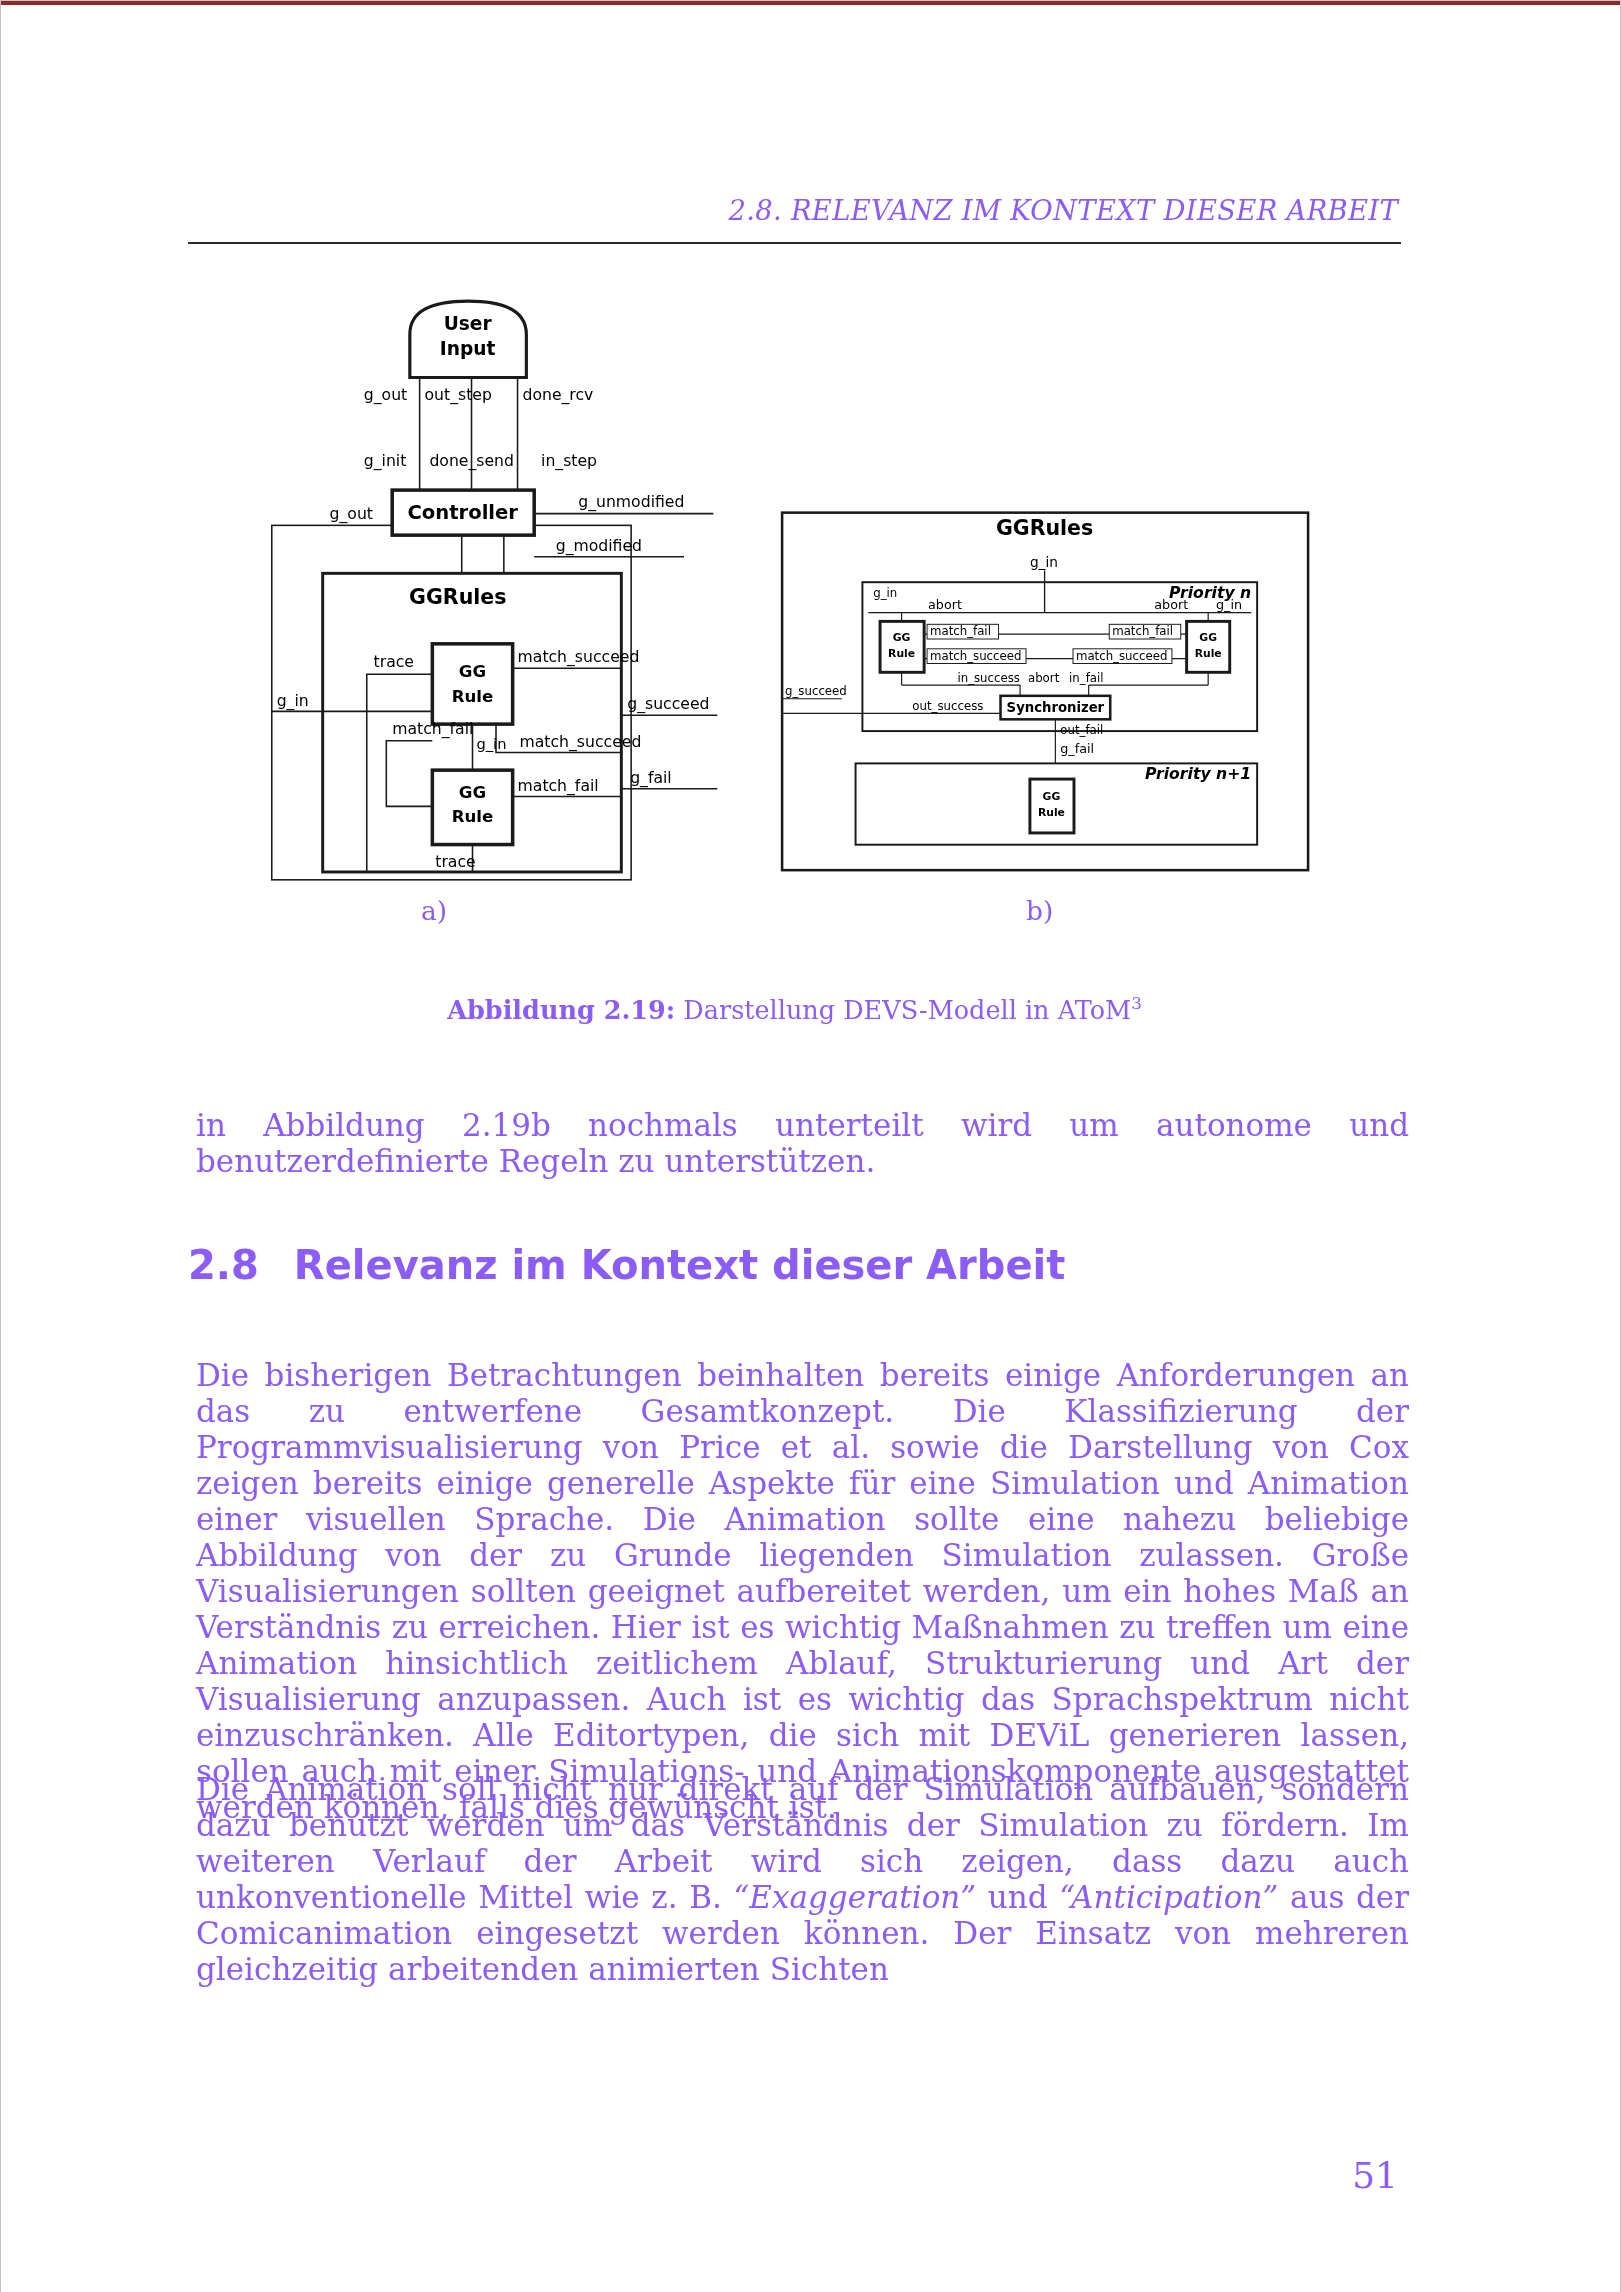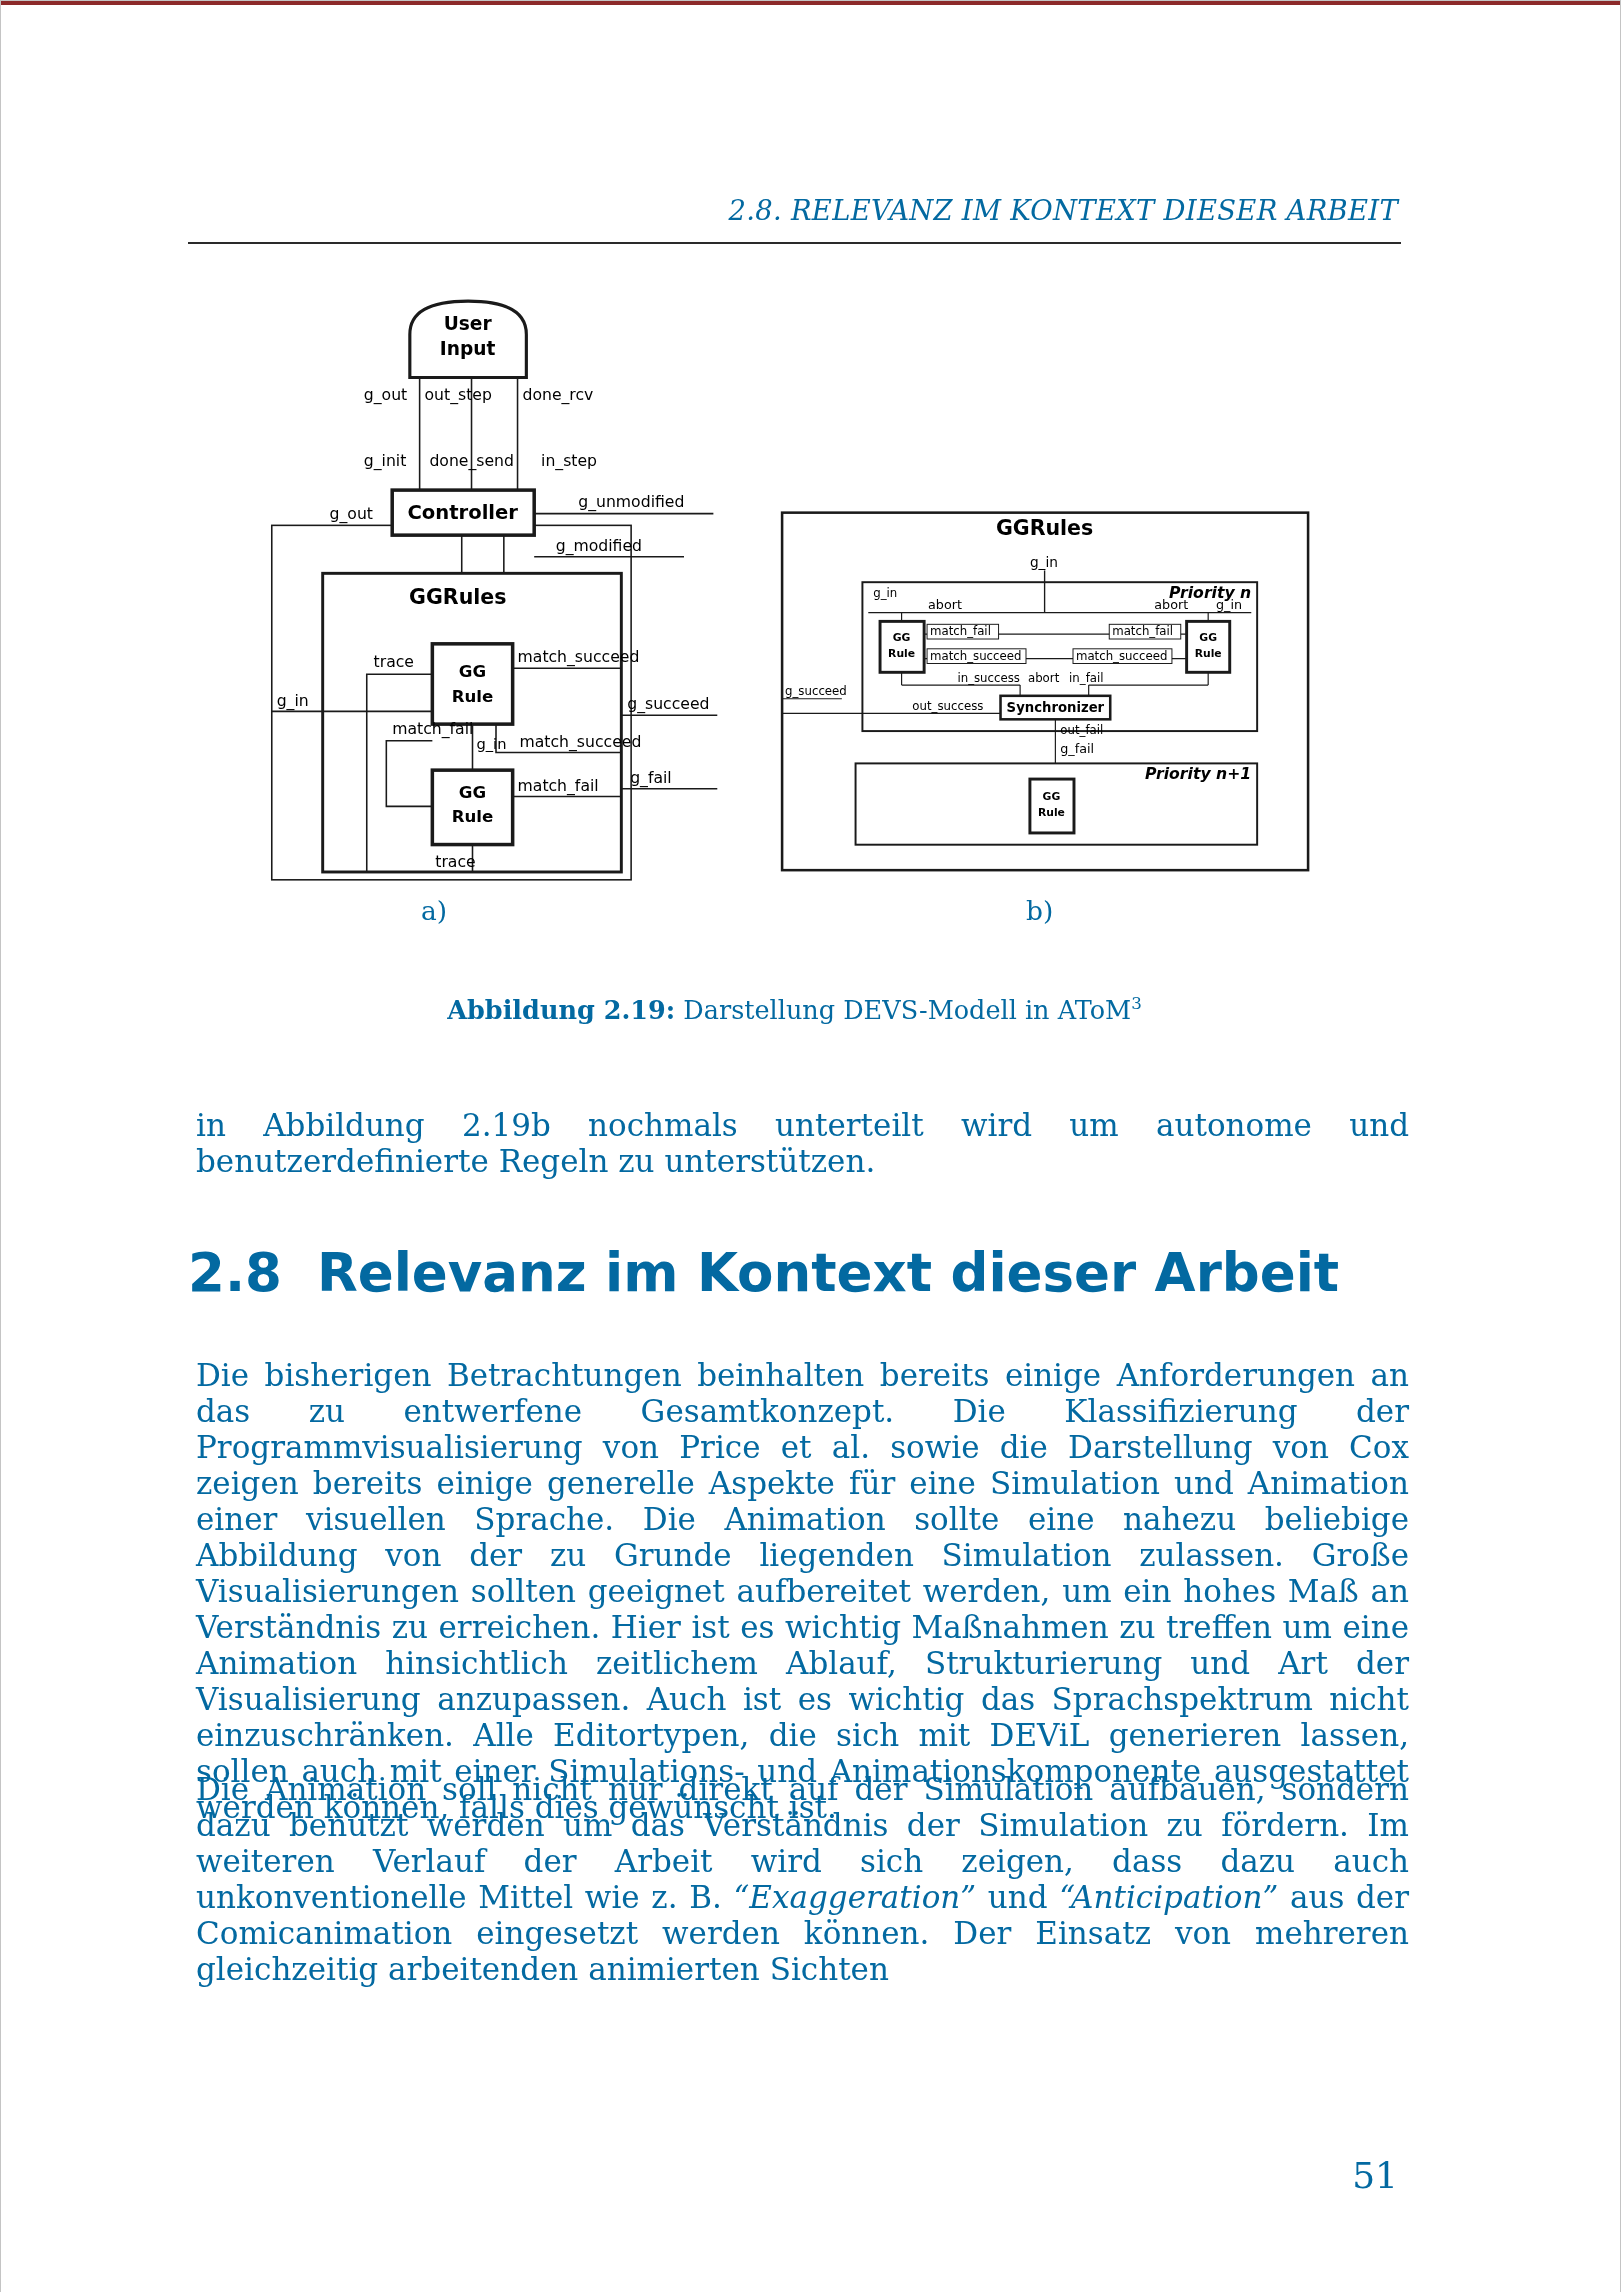--- a/index.html
+++ b/index.html
@@ -1,39 +1,39 @@
 <!DOCTYPE html>
 <html><head>
 <meta charset="utf-8">
 <style>
   html,body { margin:0; padding:0; background:#e8e8e8; }
   .page {
     position:relative; width:1621px; height:2293px; background:#ffffff;
-    font-family:"DejaVu Serif", serif; color:#0369a1;
+    font-family:"DejaVu Serif", serif; color:#8b5cf6;
     border:1px solid #c4c4c4; box-sizing:border-box; overflow:hidden;
   }
   .top-accent { position:absolute; top:0; left:0; width:100%; height:3.9px; background:#8c2a2a; }
   .running-header { position:absolute; top:194px; right:222px; font-style:italic; font-size:27.4px; letter-spacing:0.3px; white-space:nowrap; }
   .header-rule { position:absolute; left:187px; top:241px; width:1213px; height:2px; background:#2a2a2a; }
 
   svg.diagram { position:absolute; }
   svg.diagram text { font-family:"DejaVu Sans", sans-serif; fill:#000; }
   .diagram-a { left:260px; top:289px; }
   .diagram-b { left:774px; top:495px; }
   .sublabel { position:absolute; font-size:26.5px; }
   .sublabel-a { left:420px; top:894px; }
   .sublabel-b { left:1025px; top:894px; }
 
   .caption { position:absolute; left:187px; top:992px; width:1213px; text-align:center; font-size:25.5px; }
   .caption .cap-label { font-weight:bold; }
   .caption sup { font-size:16.7px; }
 
   p.body { position:absolute; left:187px; width:1213px; margin:8px; font-size:31px; line-height:36px; text-align:justify; }
   .para1 { top:1098px; }
-  .section-heading { position:absolute; left:187px; top:1241px; margin:0; font-family:"DejaVu Sans", sans-serif; font-size:53px; font-weight:bold; white-space:nowrap; }
+  .section-heading { position:absolute; left:187px; top:1241px; margin:0; font-family:"DejaVu Sans", sans-serif; font-size:40px; font-weight:bold; white-space:nowrap; }
   .section-heading .num { margin-right:35px; }
   .para2 { top:1348px; }
   .para3 { top:1762px; }
   .page-number { position:absolute; right:222px; top:2154px; font-size:36px; }
 </style>
 </head>
 <body>
 
 <div class="page">
   <div class="top-accent"></div>

